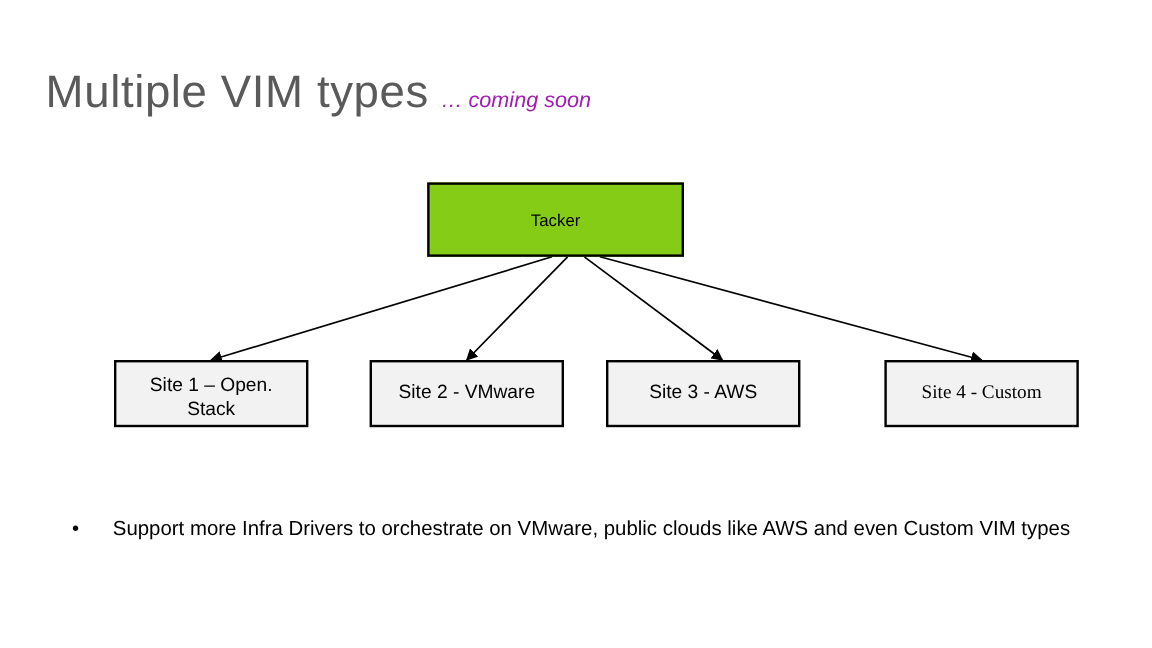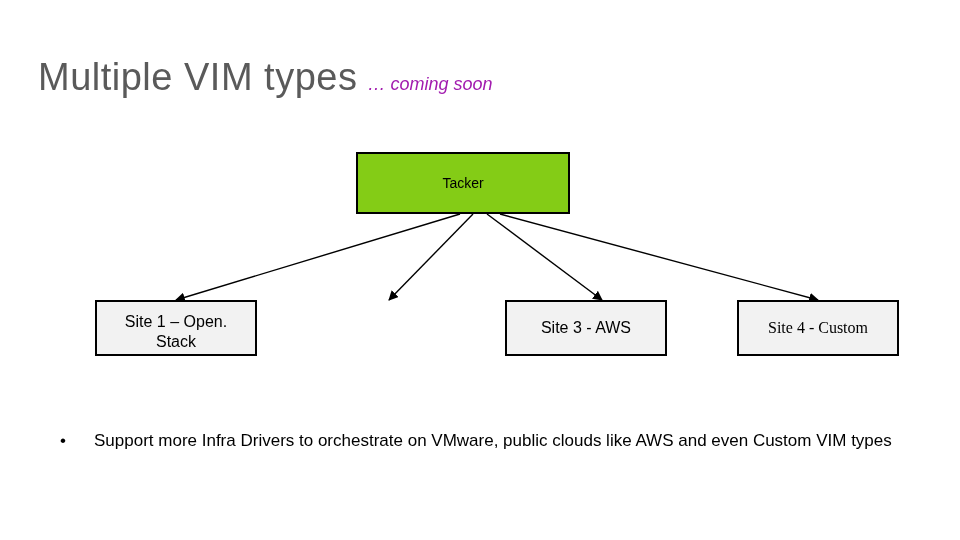--- a/index.html
+++ b/index.html
@@ -49,20 +49,23 @@
     <line x1="500" y1="214" x2="818" y2="300" stroke="#000" stroke-width="1.4" marker-end="url(#arrow)"></line>
   </svg>
 
   <div class="tacker-box">
     <span>Tacker</span>
   </div>
 
   <div class="site-box site1">
     <span>Site 1 – Open. Stack</span>
   </div>
+  <div class="site-box site2">
+    <span>Site 2 - VMware</span>
+  </div>
   <div class="site-box site3">
     <span>Site 3 - AWS</span>
   </div>
   <div class="site-box site4">
     <span>Site 4 - Custom</span>
   </div>
 
   <div class="bullets">
     <div class="bullet-row">
       <span class="bullet-mark">•</span>

